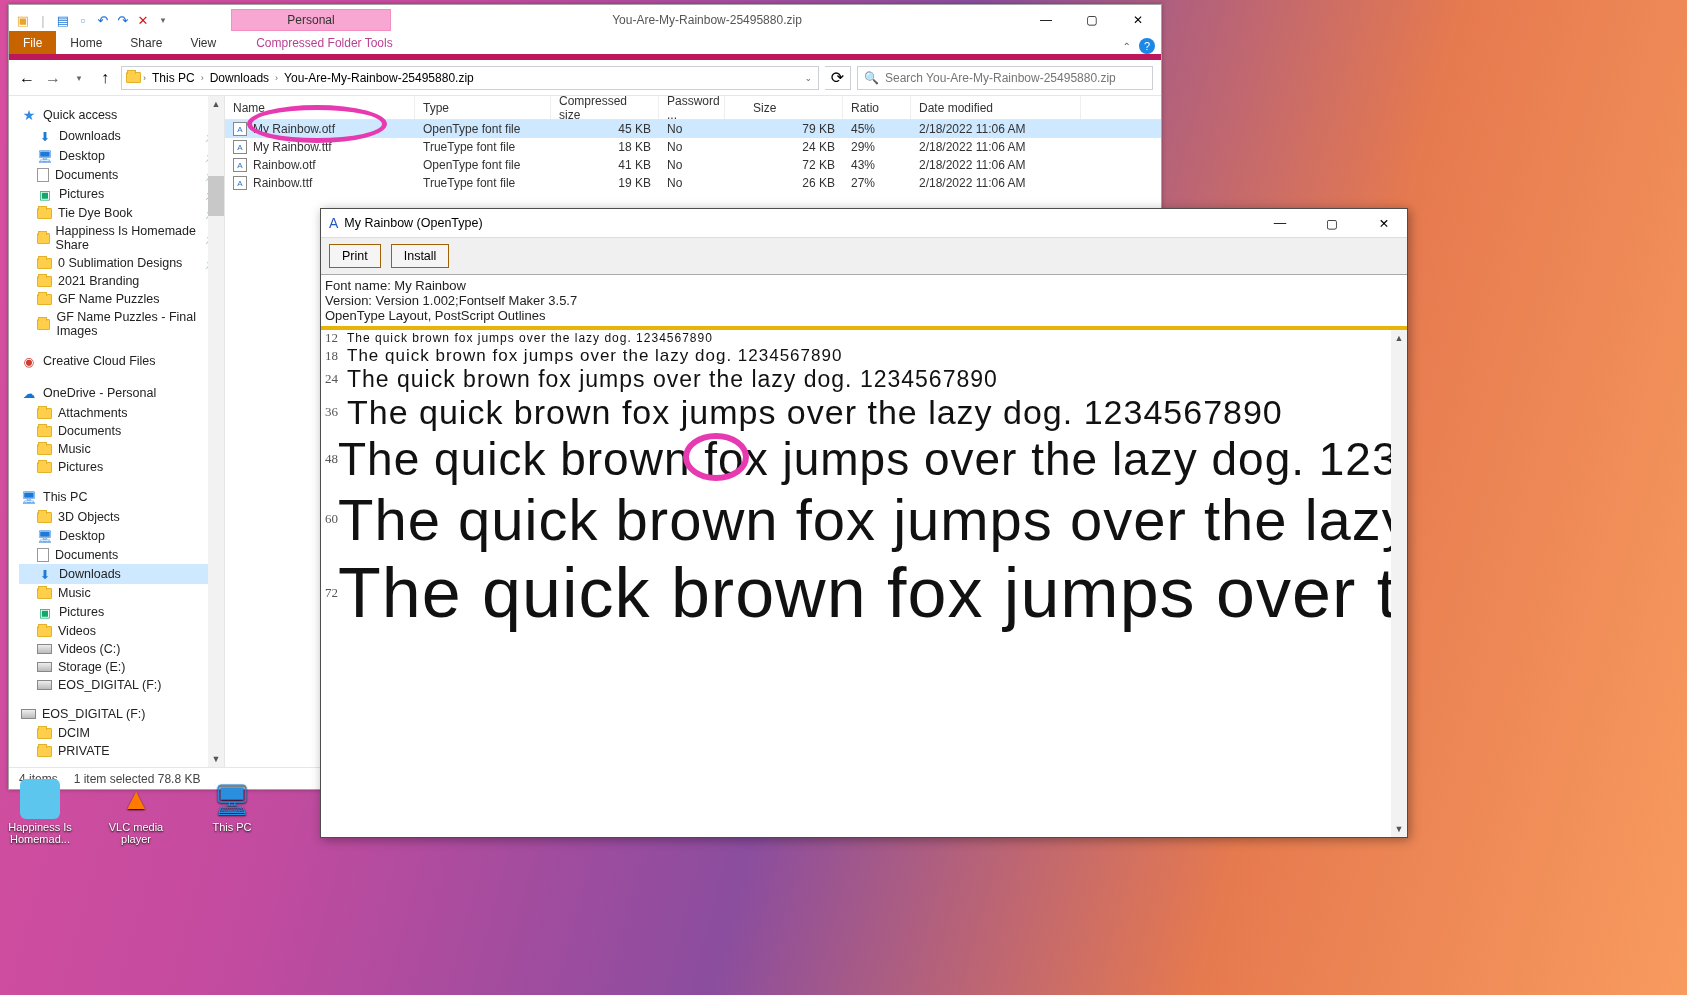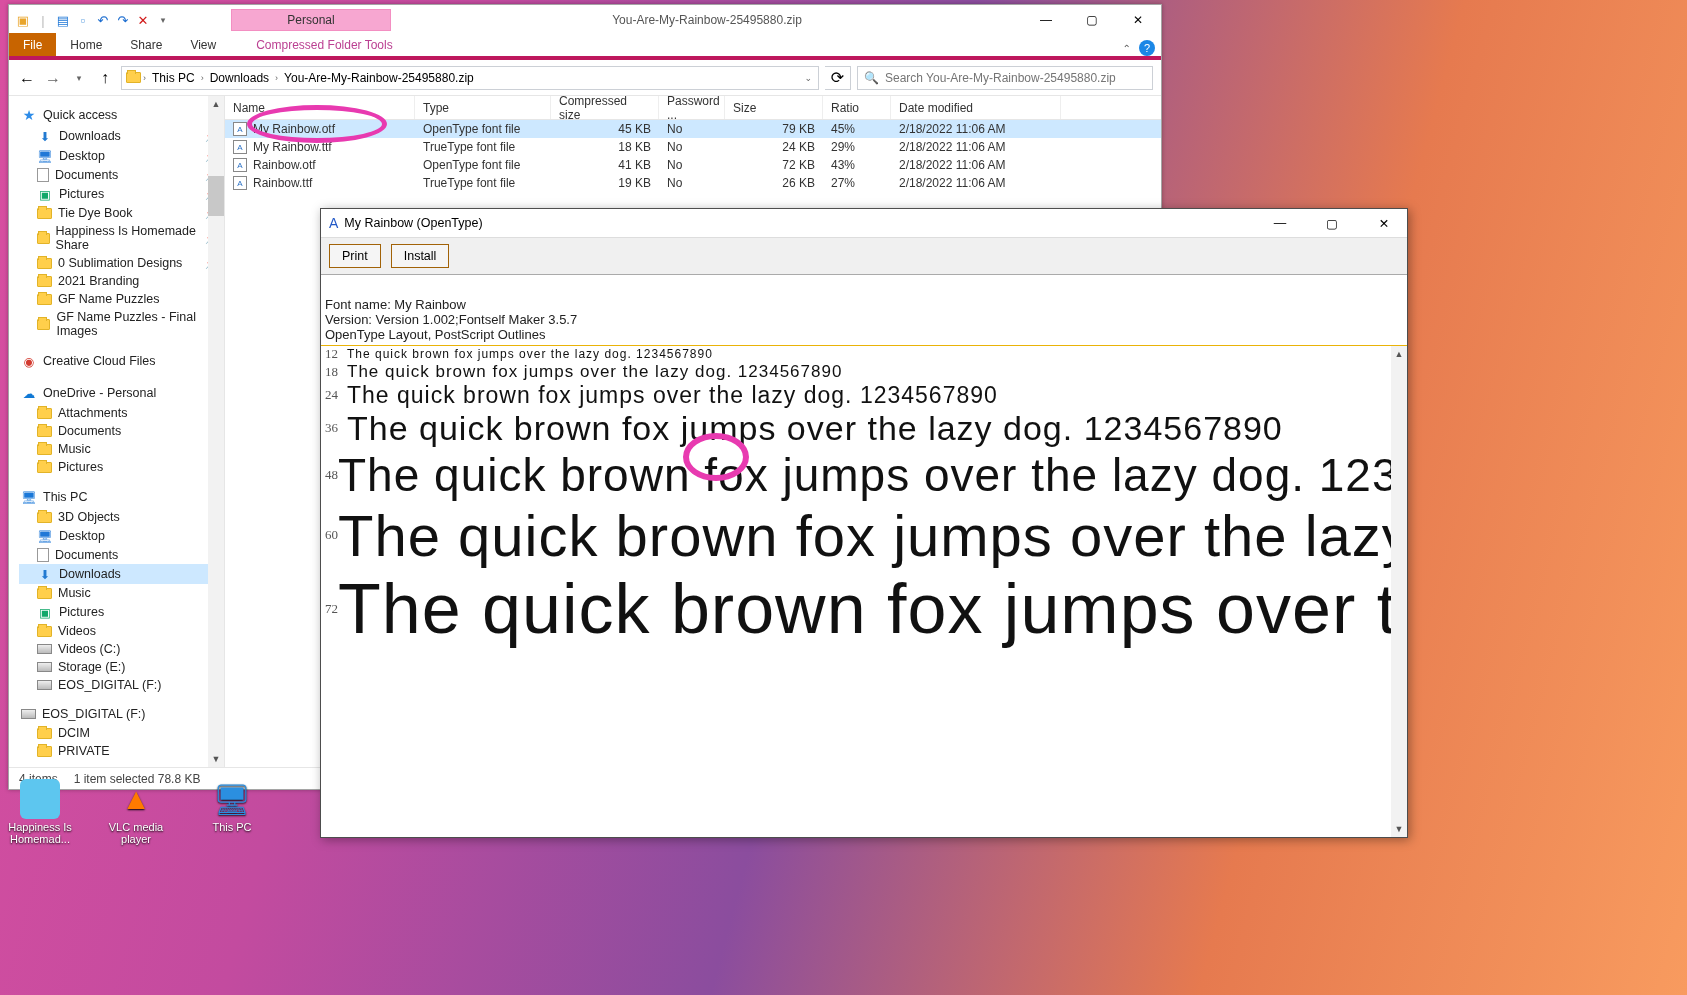--- a/index.html
+++ b/index.html
@@ -22,21 +22,21 @@
 .qat svg, .qat .glyph { width: 16px; height: 16px; display:inline-flex; align-items:center; justify-content:center; }
 .glyph { font-size: 13px; }
 .ex-title .tool-tab {
   margin-left: 60px; width: 160px; height: 22px; background:#f7a7d1; border:1px solid #f38fc2;
   text-align:center; font-size:12px; line-height:20px; color:#333;
 }
 .ex-title .title-text { flex:1; text-align:center; color:#555; font-size:12px; }
 .ex-title .ctrl { width:46px; height:30px; display:flex; align-items:center; justify-content:center; }
 
 
-.ribbon { height:25px; border-bottom:4px solid #be185d; display:flex; align-items:flex-end; font-size:12px; }
+.ribbon { height:25px; border-bottom:6px solid #be185d; display:flex; align-items:flex-end; font-size:12px; }
 .ribbon .file { background:#c86400; color:#fff; padding:5px 14px 4px; }
 .ribbon .tab { padding:5px 14px 4px; color:#333; }
 .ribbon .tool-label { margin-left: 6px; padding:5px 20px 4px; background:#fff; color:#bb4092; }
 .ribbon .right { margin-left:auto; display:flex; align-items:center; padding-right:6px; gap:8px;}
 .rib-help{ width:16px;height:16px;border-radius:50%;background:#1b87e6;color:#fff;font-size:11px;display:flex;align-items:center;justify-content:center;}
 
 
 .addr { height:36px; display:flex; align-items:center; gap:6px; padding:0 8px; border-bottom:1px solid #e6e6e6;}
 .addr .nav-btn { width:20px; height:20px; display:flex; align-items:center; justify-content:center; color:#666; }
 .addr .nav-btn.enabled{color:#000;}
@@ -72,21 +72,21 @@
 .ico.cloud{color:#1078d4;}
 .ico.pc{color:#1a78d8;}
 .ico.drive{border:1px solid #888;width:15px;height:10px;background:linear-gradient(#eee,#bbb);}
 .side .spacer-row{ height:10px;}
 
 
 .files{ flex:1; display:flex; flex-direction:column;}
 .fhdr{ height:24px; border-bottom:1px solid #e6e6e6; display:flex; align-items:center; font-size:12px; color:#333;}
 .fhdr .col{ padding:0 8px; border-right:1px solid #eee; height:100%; display:flex; align-items:center;}
 .c-name{width:190px;} .c-type{width:136px;} .c-comp{width:108px;justify-content:center;}
-.c-pass{width:66px;} .c-size{width:98px;} .c-ratio{width:68px;} .c-date{width:170px;}
+.c-pass{width:66px;} .c-size{width:98px;margin-left:20px;} .c-ratio{width:68px;} .c-date{width:170px;}
 .frow{ height:18px; display:flex; align-items:center; font-size:12px; color:#333;}
 .frow.sel{ background:#cde8ff;}
 .frow .cell{padding:0 8px;}
 .frow .c-name{display:flex;align-items:center;gap:6px;}
 .frow .c-comp,.frow .c-size{ text-align:center; justify-content:flex-end; display:flex;}
 .fic{ width:14px;height:14px;border:1px solid #888;background:#fff;display:inline-flex;align-items:center;justify-content:center;font-size:8px;color:#2a70c4;}
 
 
 .status{ height:22px; border-top:1px solid #e6e6e6; font-size:12px; color:#444; display:flex; align-items:center; padding:0 10px; gap:16px;}
 
@@ -99,21 +99,21 @@
   position:absolute; left:320px; top:208px; width:1088px; height:630px;
   background:#fff; border:1px solid #4d4d4d; box-shadow:2px 2px 10px rgba(0,0,0,.35);
   display:flex; flex-direction:column;
 }
 .fw-titlebar{ height:28px; background:#fff; display:flex; align-items:center; font-size:12.5px; padding-left:8px; gap:6px;}
 .fw-titlebar .logo{color:#2359c7;font-size:14px;}
 .fw-titlebar .stretch{flex:1;}
 .fw-titlebar .ctrl{ width:46px;height:28px;display:flex;align-items:center;justify-content:center;}
 .fw-toolbar{ height:38px; background:#f0f0f0; border-top:1px solid #ddd; border-bottom:1px solid #aaa; display:flex; align-items:center; padding-left:8px; gap:10px;}
 .fw-toolbar button{ height:24px; padding:0 12px; font-size:12.5px; background:#f5f5f5; border:1px solid #a16207;}
-.fw-meta{ padding:4px 4px 2px; font-size:13px; color:#222; border-bottom:1px solid #eab308;margin-top:19px;}
+.fw-meta{ padding:4px 4px 2px; font-size:13px; color:#222; border-bottom:4px solid #eab308;}
 .fw-meta div{line-height:1.15;}
 .fw-glyphs{ padding:4px 4px 2px; font-family:"Comic Sans MS","Chalkboard SE",cursive; font-size:18px; letter-spacing:1px; border-bottom:1px solid #333; line-height:1.1;}
 .fw-samples{ flex:1; overflow:hidden; position:relative;}
 .sample{ display:flex; align-items:center; padding:0 4px; font-family:"Comic Sans MS","Chalkboard SE",cursive; letter-spacing:1px; white-space:nowrap; color:#111;}
 .sample .sz{ width:22px; font-family:"Segoe UI"; font-size:13px; color:#555; letter-spacing:0;}
 .fw-samples .scroll-mock{height:100%;}
 
 
 .desk-icons{ position:absolute; left:4px; bottom:150px; display:flex; gap:24px;}
 .dicon{ width:72px; display:flex; flex-direction:column; align-items:center; font-size:11px; color:#fff; text-align:center; text-shadow:0 1px 2px #000; gap:2px;}

